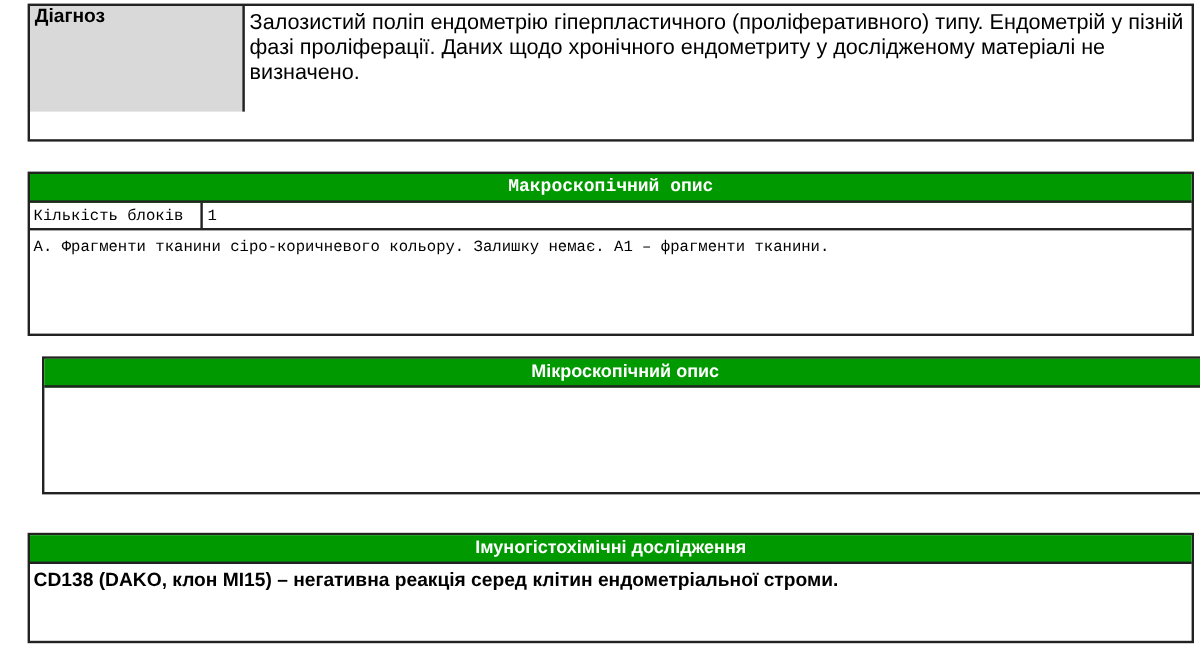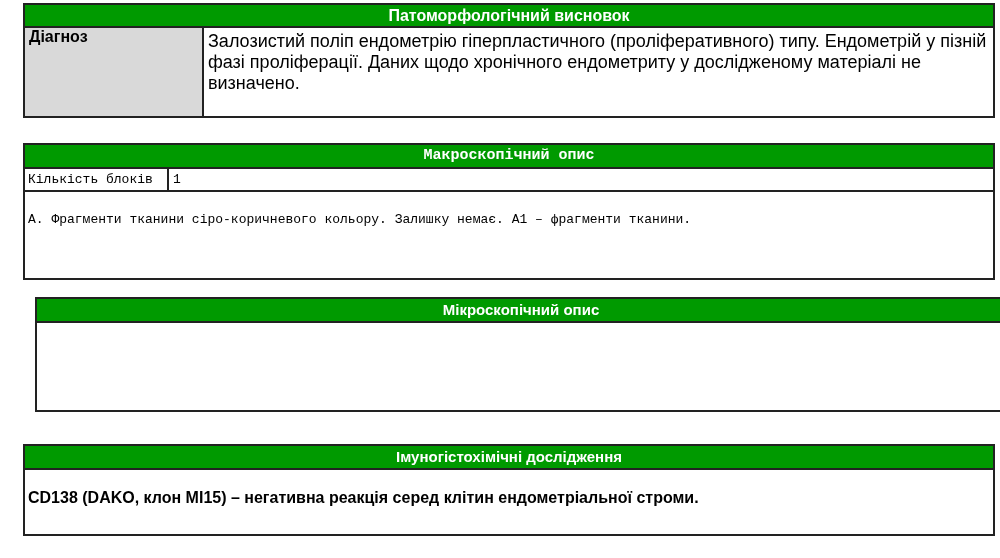--- a/index.html
+++ b/index.html
@@ -15,28 +15,27 @@
   .s1 .label { width:179px; background:#d9d9d9; border-right:2px solid #222;
                font-weight:bold; font-size:16px; padding:0 4px; box-sizing:border-box; }
   .s1 .value { flex:1; font-size:18px; line-height:21px; padding:3px 4px; box-sizing:border-box; }
   .s2 { top:143px; height:137px;font-family:Liberation Mono, monospace; }
   .s3 { top:297px; height:115px;margin-left:12px; }
   .s4 { top:444px; height:92px; }
   .s2 .hdr, .s3 .hdr, .s4 .hdr { height:24px; line-height:22px; font-size:15px; }
   .kv { display:flex; height:23px; border-bottom:2px solid #222; box-sizing:border-box; font-size:13px;align-items:flex-end; }
   .kv .k { width:144px; border-right:2px solid #222; padding:3px 3px; box-sizing:border-box; }
   .kv .v { flex:1; padding:3px 4px; box-sizing:border-box; }
-  .body-text { font-size:13px; padding:20px 3px; line-height:16px; }
+  .body-text { font-size:13px; padding:6px 3px; line-height:16px; }
   .s4 .body-text { font-size:16px;font-weight:bold; }
 </style>
 </head>
 <body>
 
 <div class="section s1">
-  <div class="hdr">Патоморфологічний висновок</div>
   <div class="row">
     <div class="label">Діагноз</div>
     <div class="value">Залозистий поліп ендометрію гіперпластичного (проліферативного) типу. Ендометрій у пізній фазі проліферації. Даних щодо хронічного ендометриту у дослідженому матеріалі не визначено.</div>
   </div>
 </div>
 
 <div class="section s2">
   <div class="hdr">Макроскопічний опис</div>
   <div class="kv">
     <div class="k">Кількість блоків</div>

